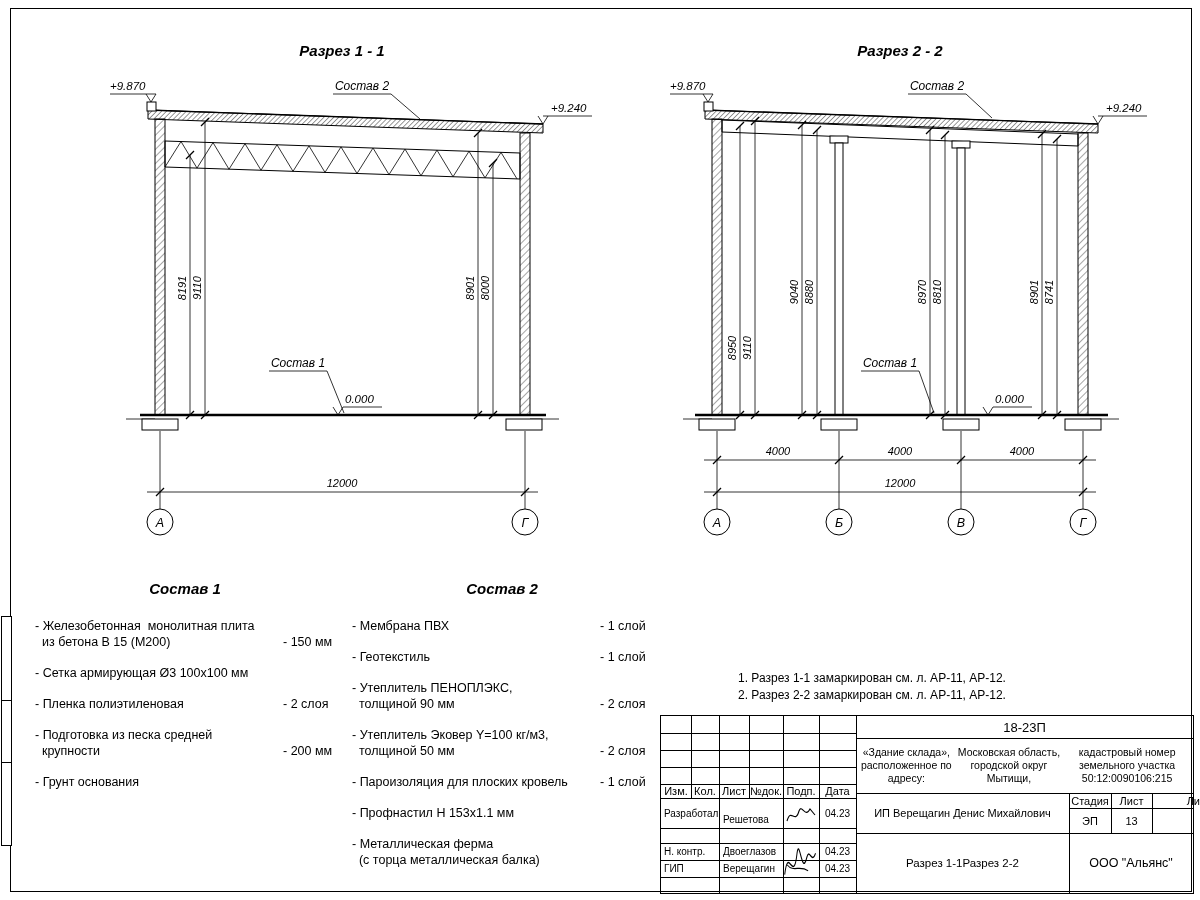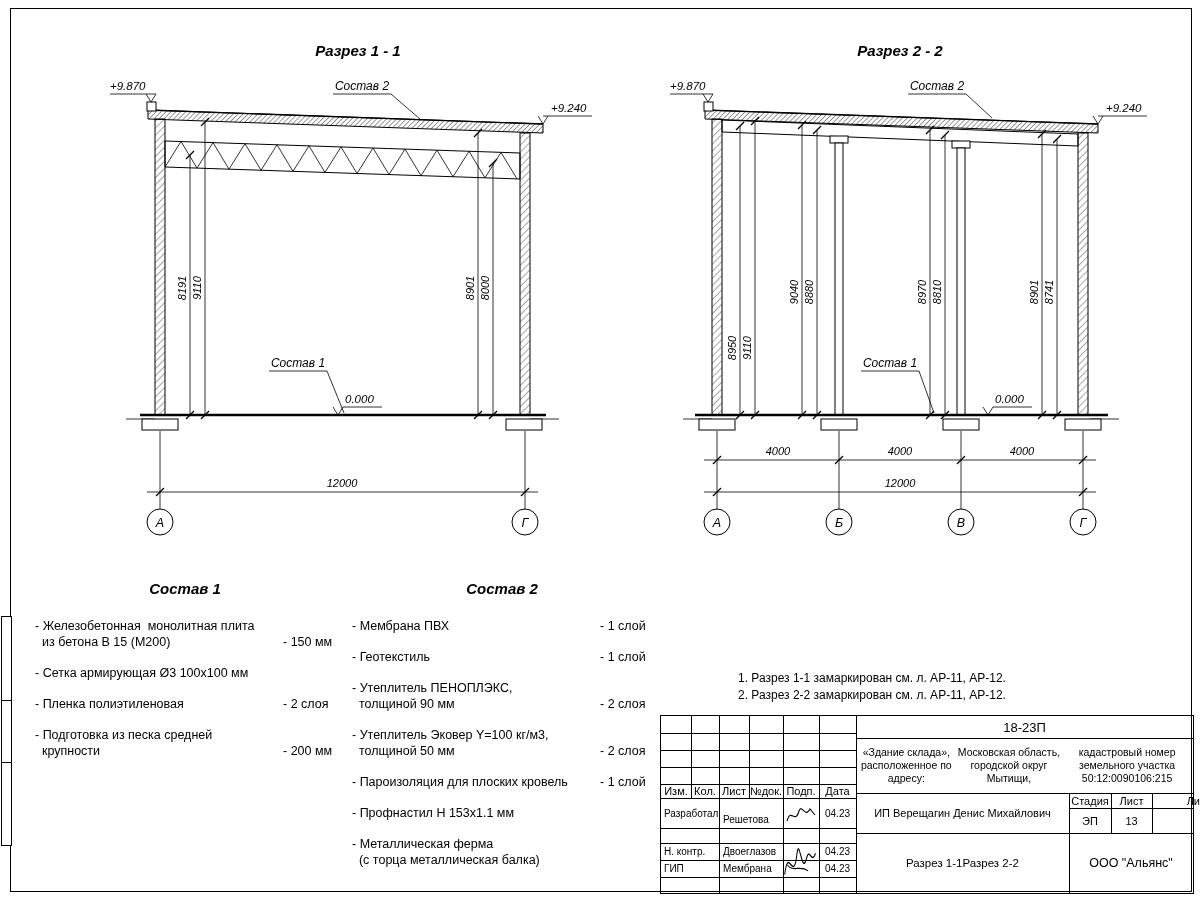--- a/index.html
+++ b/index.html
@@ -38,21 +38,21 @@
 </style>
 </head>
 <body>
 
 <div class="sheet">
   <div class="frame"></div>
   <div class="edgecell" style="left:1px;top:616px;width:9px;height:84px;"></div>
   <div class="edgecell" style="left:1px;top:700px;width:9px;height:62px;"></div>
   <div class="edgecell" style="left:1px;top:762px;width:9px;height:82px;"></div>
 
-  <div class="sec-title" style="left:248px;top:42px;">Разрез 1 - 1</div>
+  <div class="sec-title" style="left:232px;top:42px;">Разрез 1 - 1</div>
   <div class="sec-title" style="left:790px;top:42px;">Разрез 2 - 2</div>
 
   <svg width="1200" height="900">
     <defs>
       <pattern id="hatch" width="5" height="5" patternUnits="userSpaceOnUse" patternTransform="rotate(45)">
         <line x1="0" y1="0" x2="0" y2="5" stroke="#000" stroke-width="0.7"></line>
       </pattern>
       <pattern id="hatch2" width="3.5" height="3.5" patternUnits="userSpaceOnUse" patternTransform="rotate(45)">
         <line x1="0" y1="0" x2="0" y2="3.5" stroke="#000" stroke-width="0.8"></line>
       </pattern>
@@ -304,20 +304,24 @@
       <span class="val"></span>
     </div>
     <div class="srow">
       <span class="txt">- Пленка полиэтиленовая</span>
       <span class="val">- 2 слоя</span>
     </div>
     <div class="srow">
       <span class="txt">- Подготовка из песка средней
   крупности</span>
       <span class="val">- 200 мм</span>
+    </div>
+    <div class="srow">
+      <span class="txt">- Грунт основания</span>
+      <span class="val"></span>
     </div>
   </div>
 
   <div class="sostav" style="left:352px;top:580px;">
     <div class="ltitle">Состав 2</div>
     <div class="srow">
       <span class="txt">- Мембрана ПВХ</span>
       <span class="val">- 1 слой</span>
     </div>
     <div class="srow">
@@ -386,21 +390,21 @@
     <div class="cell tiny" style="left:122px;top:68px;width:36px;height:14px;">Подп.</div>
     <div class="cell tiny" style="left:158px;top:68px;width:37px;height:14px;">Дата</div>
 
     <div class="cell left small" style="left:0;top:82px;width:58px;height:30px;">Разработал</div>
     <div class="cell left small" style="left:59px;top:88px;width:63px;height:30px;">Решетова</div>
     <div class="cell small" style="left:158px;top:82px;width:37px;height:30px;">04.23</div>
     <div class="cell left small" style="left:0;top:127px;width:58px;height:17px;">Н. контр.</div>
     <div class="cell left small" style="left:59px;top:127px;width:63px;height:17px;">Двоеглазов</div>
     <div class="cell small" style="left:158px;top:127px;width:37px;height:17px;">04.23</div>
     <div class="cell left small" style="left:0;top:144px;width:58px;height:17px;">ГИП</div>
-    <div class="cell left small" style="left:59px;top:144px;width:63px;height:17px;">Мембрана</div>
+    <div class="cell left small" style="left:59px;top:144px;width:63px;height:17px;">Верещагин</div>
     <div class="cell small" style="left:158px;top:144px;width:37px;height:17px;">04.23</div>
 
     <svg class="sig" style="left:123px;top:85px;" width="34" height="26" viewBox="0 0 34 26">
       <path d="M3 20 C7 6 11 24 15 10 C18 2 21 18 26 8 L31 14" fill="none" stroke="#000" stroke-width="1.1"></path>
     </svg>
     <svg class="sig" style="left:120px;top:116px;" width="37" height="58" viewBox="0 0 60 60" preserveAspectRatio="none">
       <path d="M6 44 C12 12 20 56 26 22 C30 4 34 48 42 26 C46 16 50 34 56 22" fill="none" stroke="#000" stroke-width="1.6"></path>
       <path d="M10 34 C20 42 30 34 44 40" fill="none" stroke="#000" stroke-width="1.2"></path>
     </svg>
 

